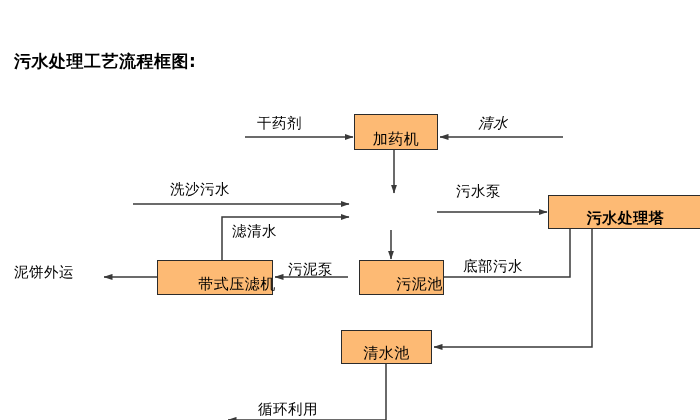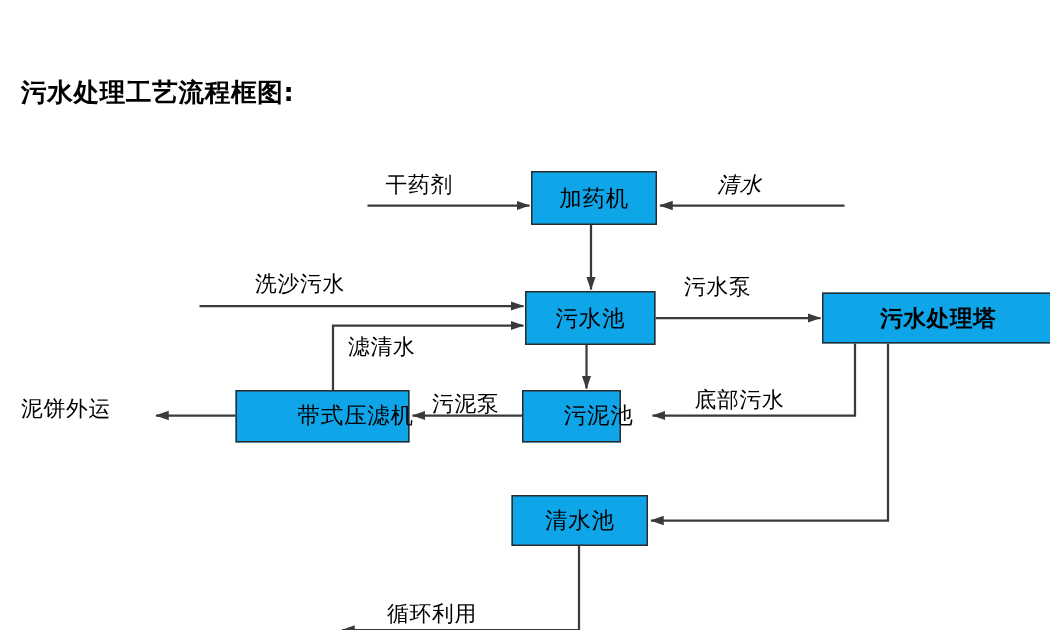--- a/index.html
+++ b/index.html
@@ -33,23 +33,23 @@
     position: absolute;
     left: 0;
     top: 0;
     width: 700px;
     height: 420px;
   }
   .node-box {
     position: absolute;
     box-sizing: border-box;
     border: 1.6px solid #2b2b2b;
-    background: #0ea5e9;
+    background: #fdba74;
     display: flex;
-    align-items: center;
+    align-items: flex-end;
     justify-content: center;
     font-size: 15px;
     color: #000000;
     white-space: nowrap;
     letter-spacing: 0.5px;
   }
   .edge-label {
     position: absolute;
     font-size: 14.5px;
     color: #000000;
@@ -105,33 +105,30 @@
 
       <path d="M 386 332 L 386 388 L 228 388" marker-end="url(#arrowhead)"></path>
 
     </g>
   </svg>
 
   <div class="node-box" style="left:354px; top:82px; width:84px; height:36px;">
     <span>加药机</span>
   </div>
 
-  <div class="node-box" style="left:350px; top:162px; width:87px; height:36px;">
-    <span>污水池</span>
-  </div>
 
   <div class="node-box" style="left:548px; top:163px; width:155px; height:34px;font-weight:bold;">
     <span>污水处理塔</span>
   </div>
 
   <div class="node-box" style="left:157px; top:228px; width:116px; height:35px;padding-left:44px;">
     <span>带式压滤机</span>
   </div>
 
-  <div class="node-box" style="left:348px; top:228px; width:66px; height:35px;padding-left:36px;">
+  <div class="node-box" style="left:359px; top:228px; width:85px; height:35px;padding-left:36px;">
     <span>污泥池</span>
   </div>
 
   <div class="node-box" style="left:341px; top:298px; width:91px; height:34px;">
     <span>清水池</span>
   </div>
 
   <div class="edge-label" style="left:257px; top:82px;font-family:Liberation Mono, monospace;">干药剂</div>
 
   <div class="edge-label" style="left:478px; top:82px;font-style:italic;">清水</div>

